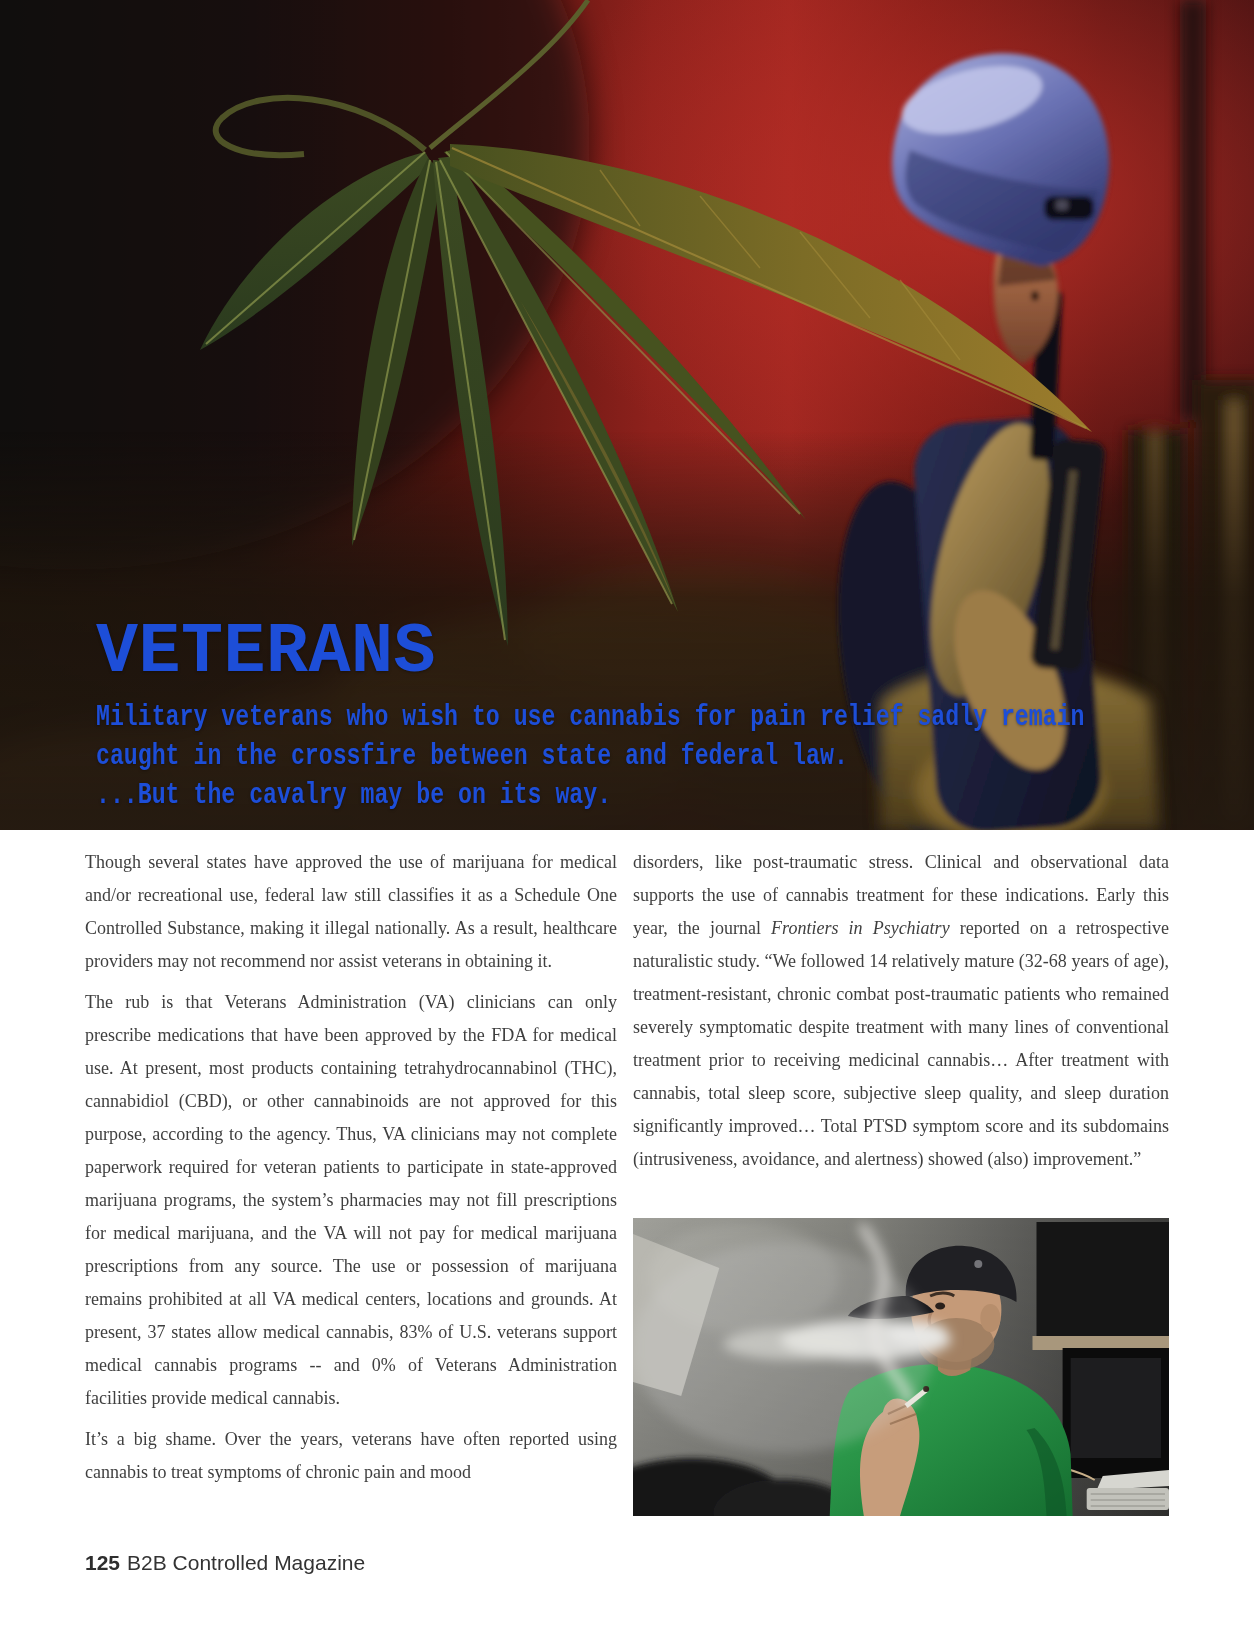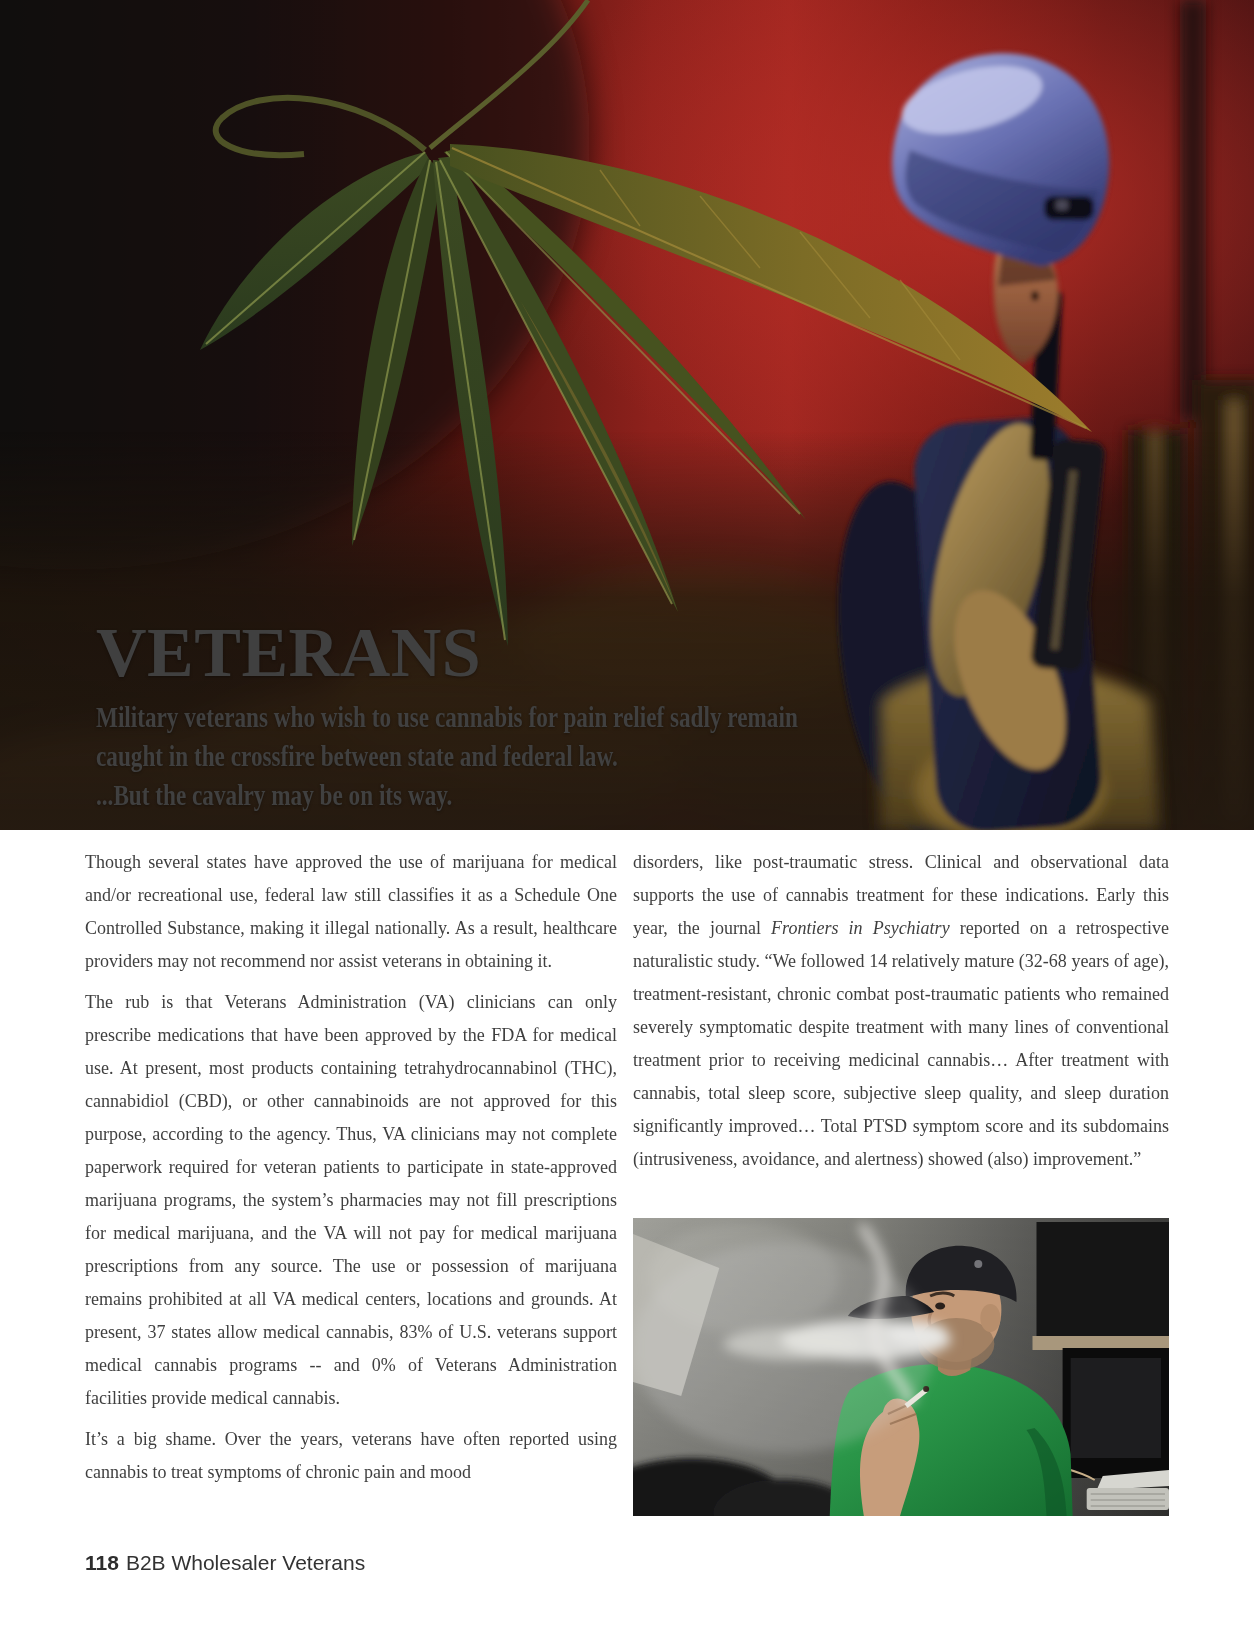--- a/index.html
+++ b/index.html
@@ -2,22 +2,22 @@
 <html><head>
 <meta charset="utf-8">
 <style>
   html,body{margin:0;padding:0;}
   body{
     width:1254px;height:1639px;position:relative;overflow:hidden;
     background:#ffffff;font-family:"Liberation Serif",serif;
   }
   .hero{position:absolute;left:0;top:0;width:1254px;height:830px;overflow:hidden;}
   .hero svg{display:block;}
-  .hero-text{position:absolute;left:96px;top:620px;width:1110px;color:#404040;
-    font-family:Liberation Serif, serif;}
+  .hero-text{position:absolute;left:96px;top:620px;width:1110px;color:#1d4ed8;
+    font-family:Liberation Mono, monospace;}
   .hero-title{margin:0;font-size:70px;line-height:66px;font-weight:bold;letter-spacing:.5px;
     text-shadow:0 1px 3px rgba(0,0,0,.35);}
   .hero-sub{margin-top:12px;transform:scaleX(.8);transform-origin:left top;}
   .hero-sub div{font-size:29px;line-height:39px;font-weight:bold;white-space:nowrap;
     text-shadow:0 1px 3px rgba(0,0,0,.35);}
   .col{position:absolute;top:846px;}
   .col-left{left:85px;width:532px;}
   .col-right{left:633px;width:536px;}
   .col p{margin:0 0 8px 0;font-size:18px;line-height:33px;color:#3f3f3f;text-align:justify;}
   .col p em{font-style:italic;}
@@ -249,14 +249,14 @@
           <ellipse cx="160" cy="126" rx="70" ry="16" fill="#e4e4e0" opacity=".6"></ellipse>
           <path d="M276,186 C266,156 242,146 240,116 C238,90 254,76 248,50 C244,30 232,22 228,6" stroke="#eceae6" stroke-width="7" fill="none" opacity=".8"></path>
           <path d="M284,186 C274,156 252,148 250,118 C248,92 262,78 256,52 C252,32 242,24 238,8" stroke="#eceae6" stroke-width="3" fill="none" opacity=".45"></path>
         </g>
       </svg>
     </figure>
   </div>
 </main>
 
 <footer class="page-footer">
-  <span class="pagenum">118</span><span>B2B Wholesaler Veterans</span>
+  <span class="pagenum">125</span><span>B2B Controlled Magazine</span>
 </footer>
 
 </body></html>

